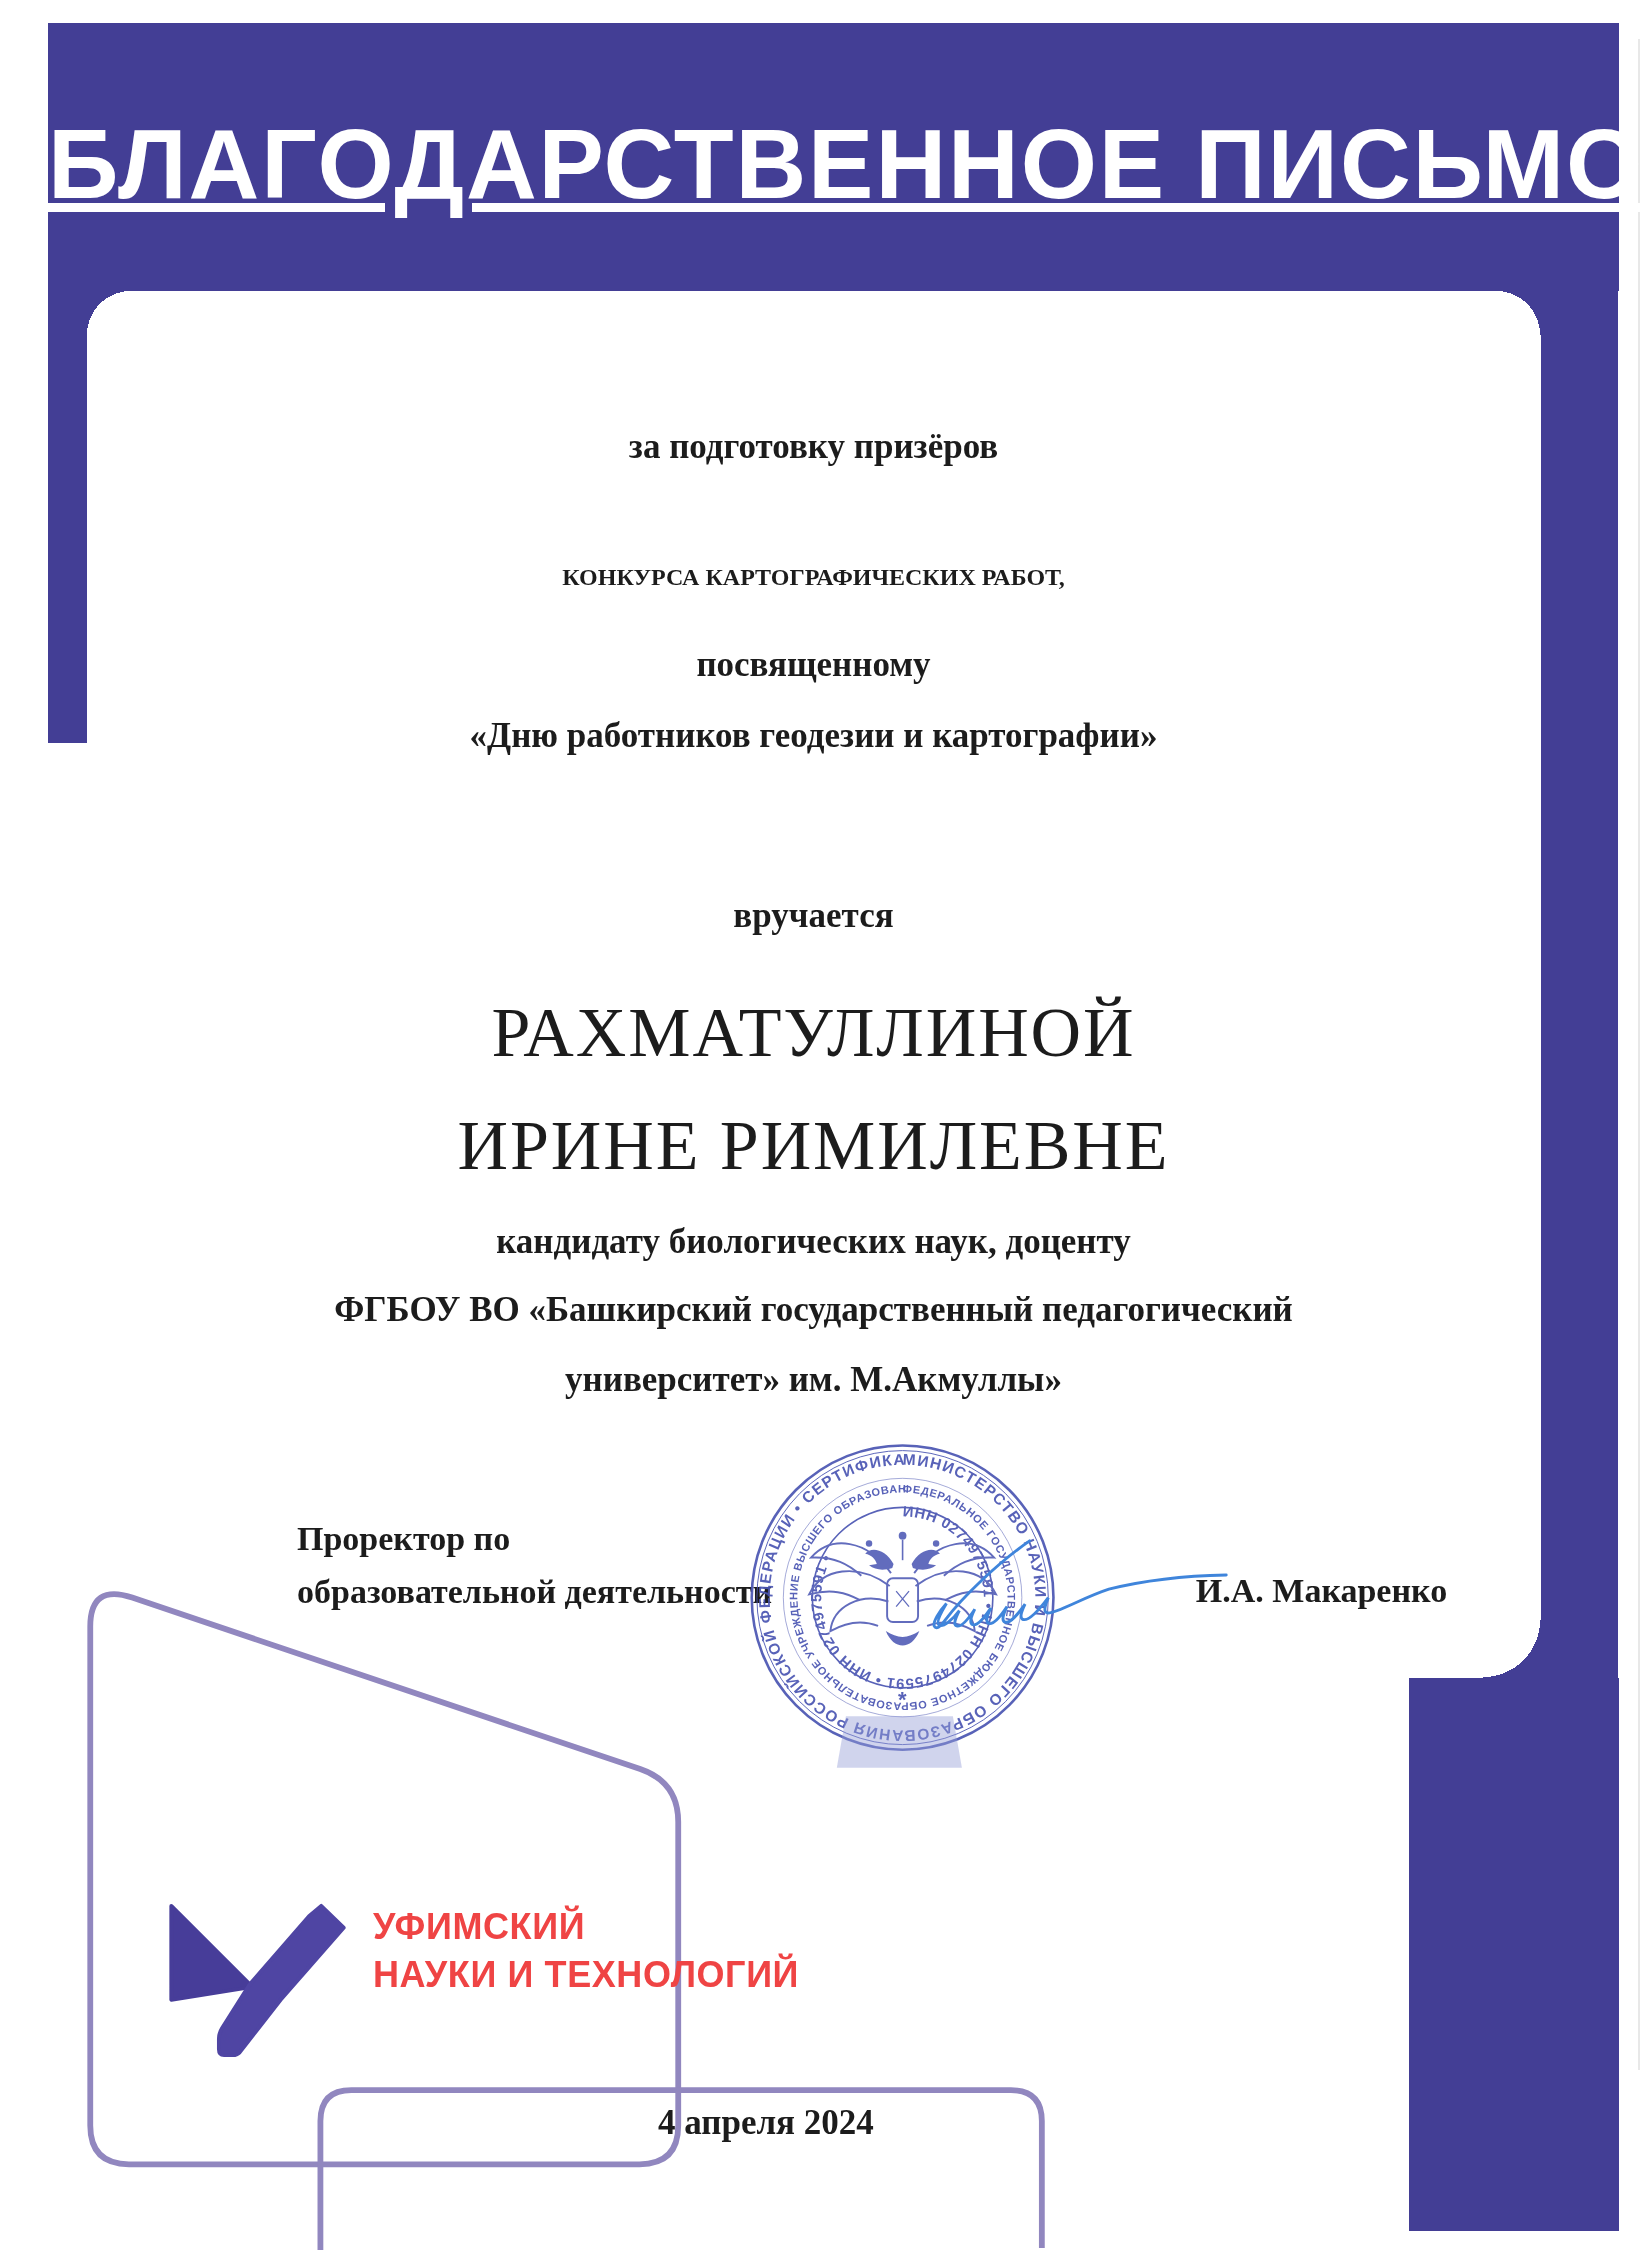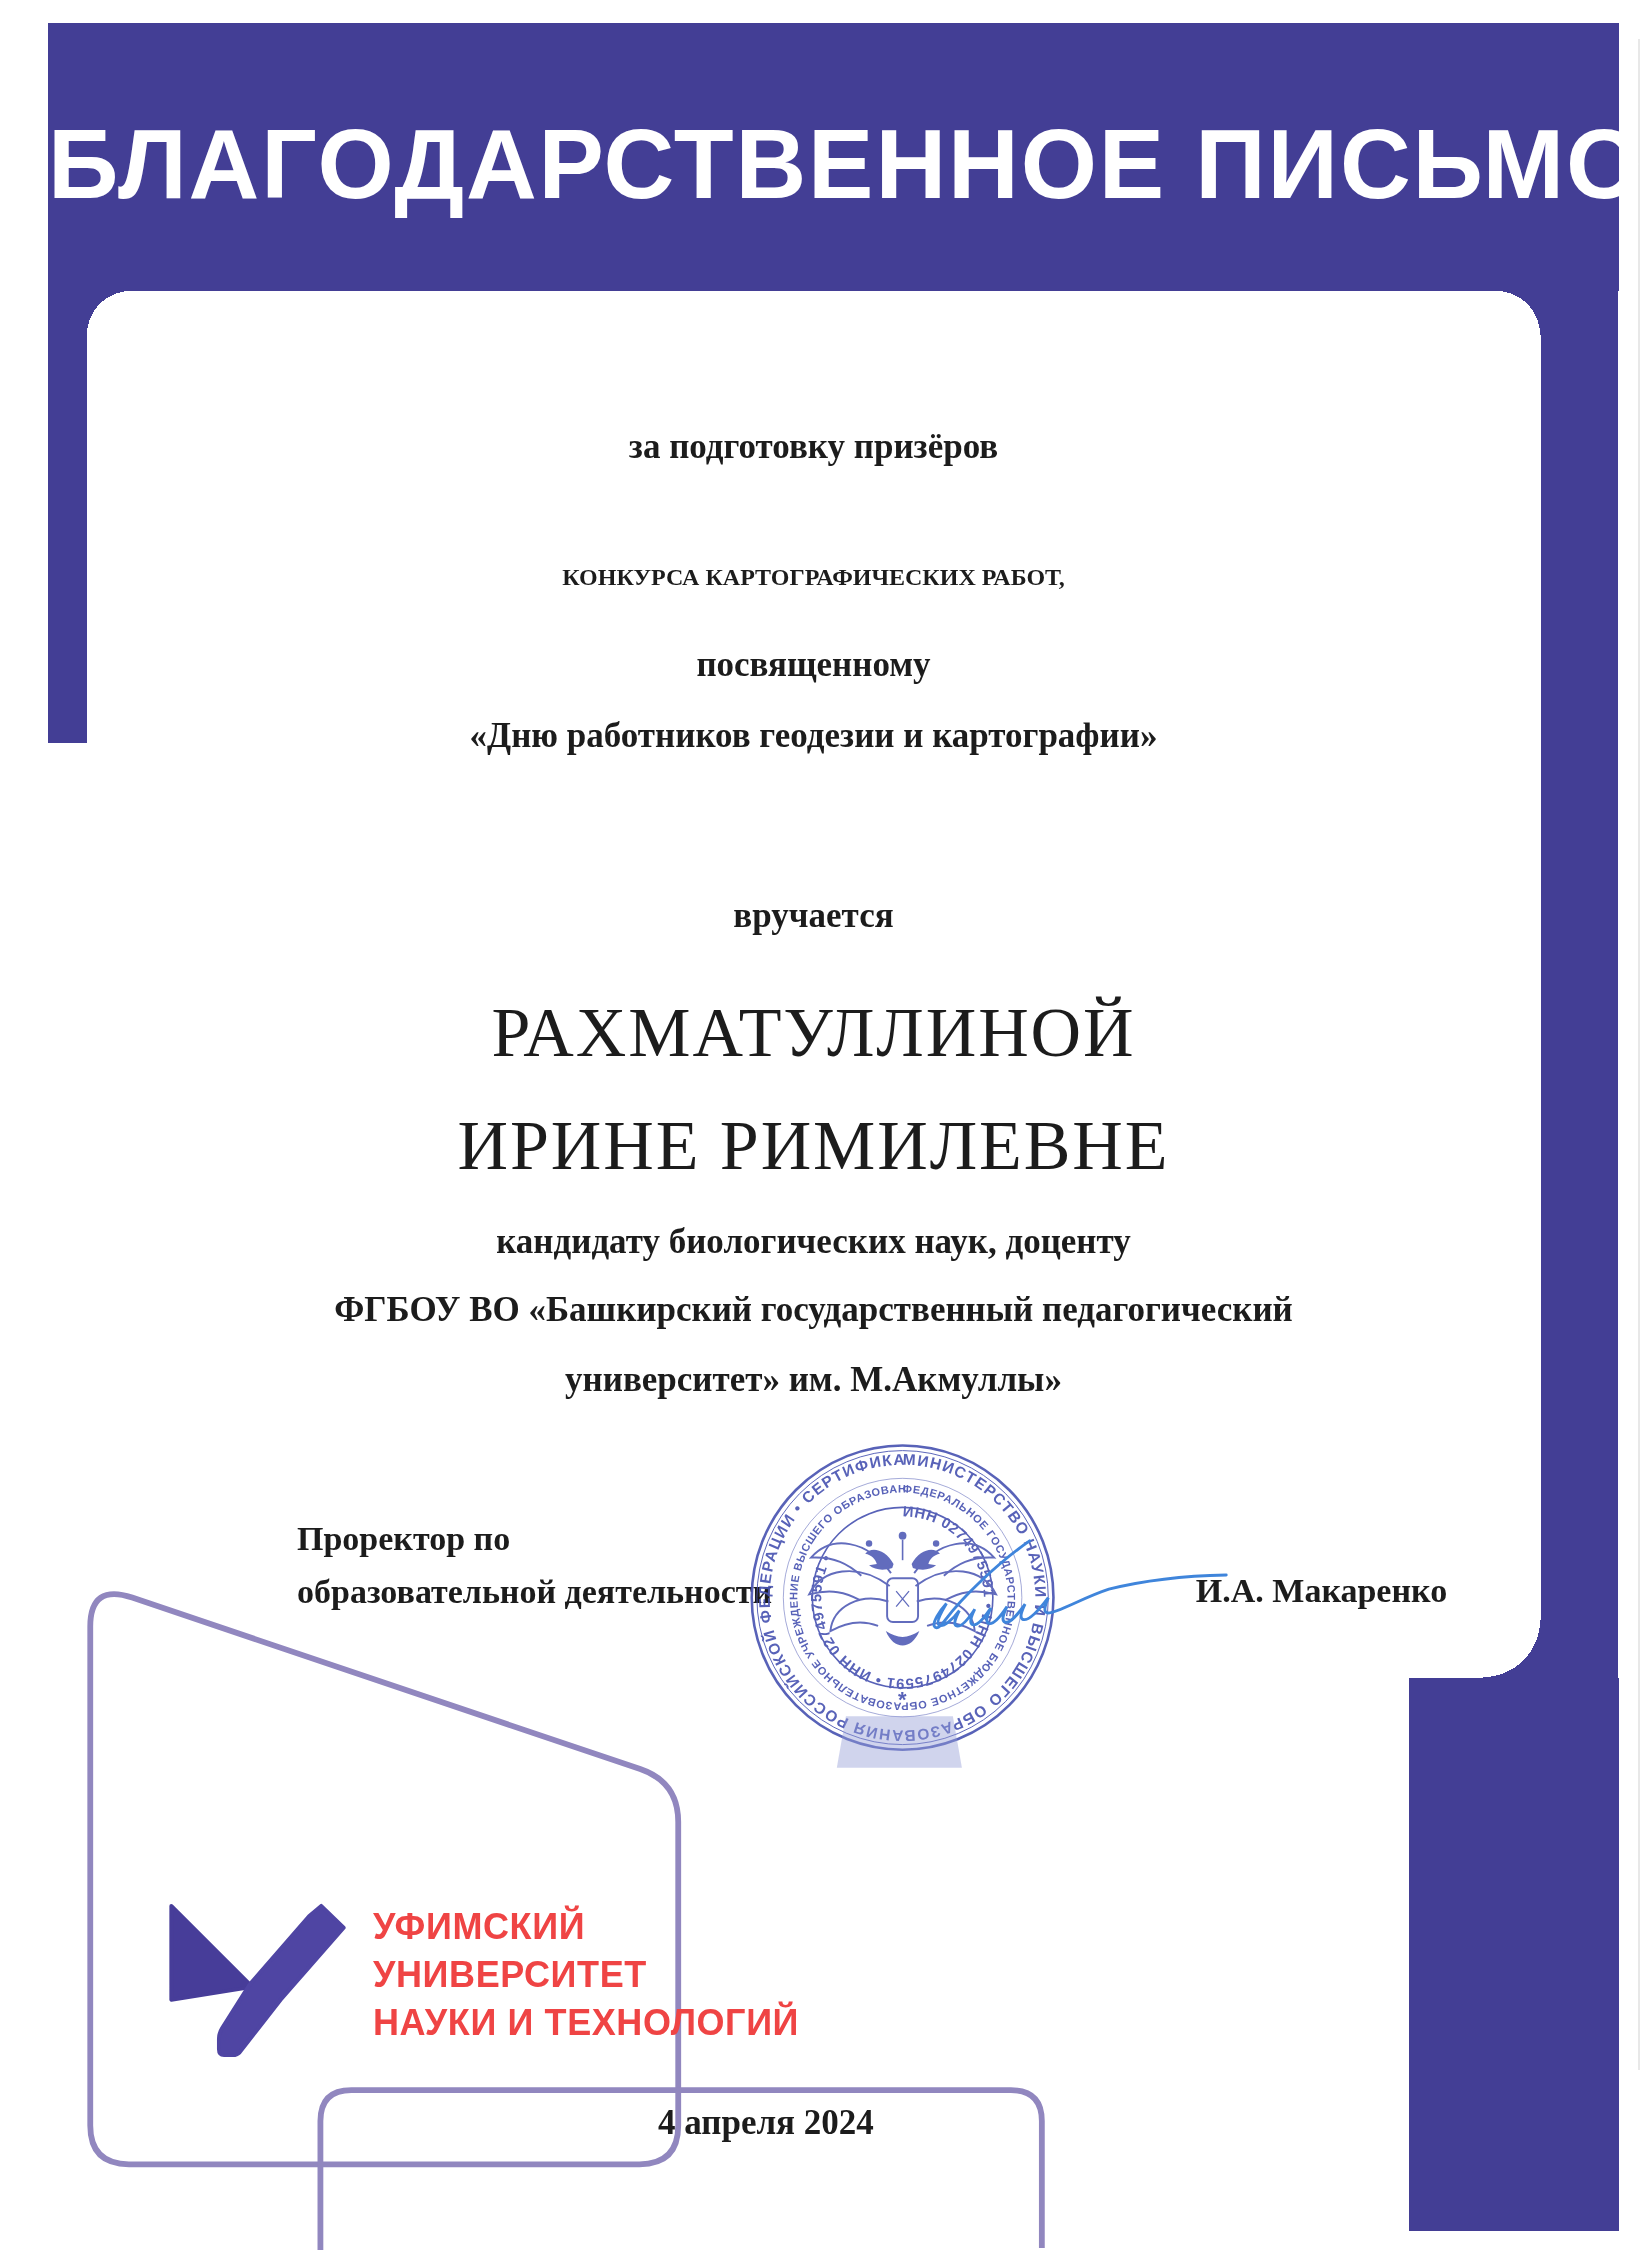--- a/index.html
+++ b/index.html
@@ -13,21 +13,21 @@
   .band-right-wide{left:1409px;top:1678px;width:210px;height:553px;background:#433e95;}
   .fillet{width:45px;height:45px;}
   .fillet-tl{left:86px;top:290px;background:radial-gradient(circle at 100% 100%, rgba(0,0,0,0) 44px, #433e95 44px);}
   .fillet-tr{left:1496px;top:290px;background:radial-gradient(circle at 0% 100%, rgba(0,0,0,0) 44px, #433e95 44px);}
   .fillet-step{left:1483px;top:1620px;width:58px;height:58px;
                background:radial-gradient(circle at 0% 0%, rgba(0,0,0,0) 57px, #433e95 57px);}
   .scan-edge{left:1638px;top:39px;width:1.9px;height:2031px;background:#d9d9d9;opacity:.6;}
   
   .title{left:48px;top:108px;width:1571px;text-align:center;color:#ffffff;
          font-family:"Liberation Sans", sans-serif;font-weight:bold;
-         font-size:98px;letter-spacing:1.9px;white-space:nowrap;}
+         font-size:98px;letter-spacing:1.9px;white-space:nowrap;text-decoration:underline;}
   
   .bodyline{left:86px;width:1455px;text-align:center;font-weight:bold;font-size:35px;white-space:nowrap;}
   .l-reason{top:427px;}
   .l-contest{top:564px;font-size:24px;}
   .l-dedicated{top:645px;}
   .l-holiday{top:716px;}
   .l-presented{top:896px;}
   .name{left:86px;width:1455px;text-align:center;font-weight:400;font-size:70px;
         letter-spacing:1.9px;white-space:nowrap;}
   .l-name1{top:993px;}
@@ -141,20 +141,19 @@
              C1640,2502 1680,2478 1720,2465 C1780,2450 1850,2444 1902,2443" fill="none" stroke="#2f7bd9" stroke-width="4.5" stroke-linecap="round"></path>
   </svg>
 
   <svg class="z3" style="left:161px;top:1889px" width="193" height="174" viewBox="0 0 300 270">
     <path d="M16,26 L142,152 L16,172 Z" fill="#473d99" stroke="#473d99" stroke-width="6" stroke-linejoin="round"></path>
     <path d="M249,26 L284,60 L186,172 L122,254 Q118,258 112,258 L98,258 Q90,258 90,249 L90,232
              Q90,224 95,216 L138,148 L230,42 Z" fill="#4f45a3" stroke="#4f45a3" stroke-width="6" stroke-linejoin="round"></path>
   </svg>
   <div class="abs logo-text z3">
     <div>УФИМСКИЙ</div>
-    <div>УНИВЕРСИТЕТ</div>
     <div>НАУКИ И ТЕХНОЛОГИЙ</div>
   </div>
 
   <div class="abs date z3">4 апреля 2024</div>
 
 </div>
 
 
 </body></html>

